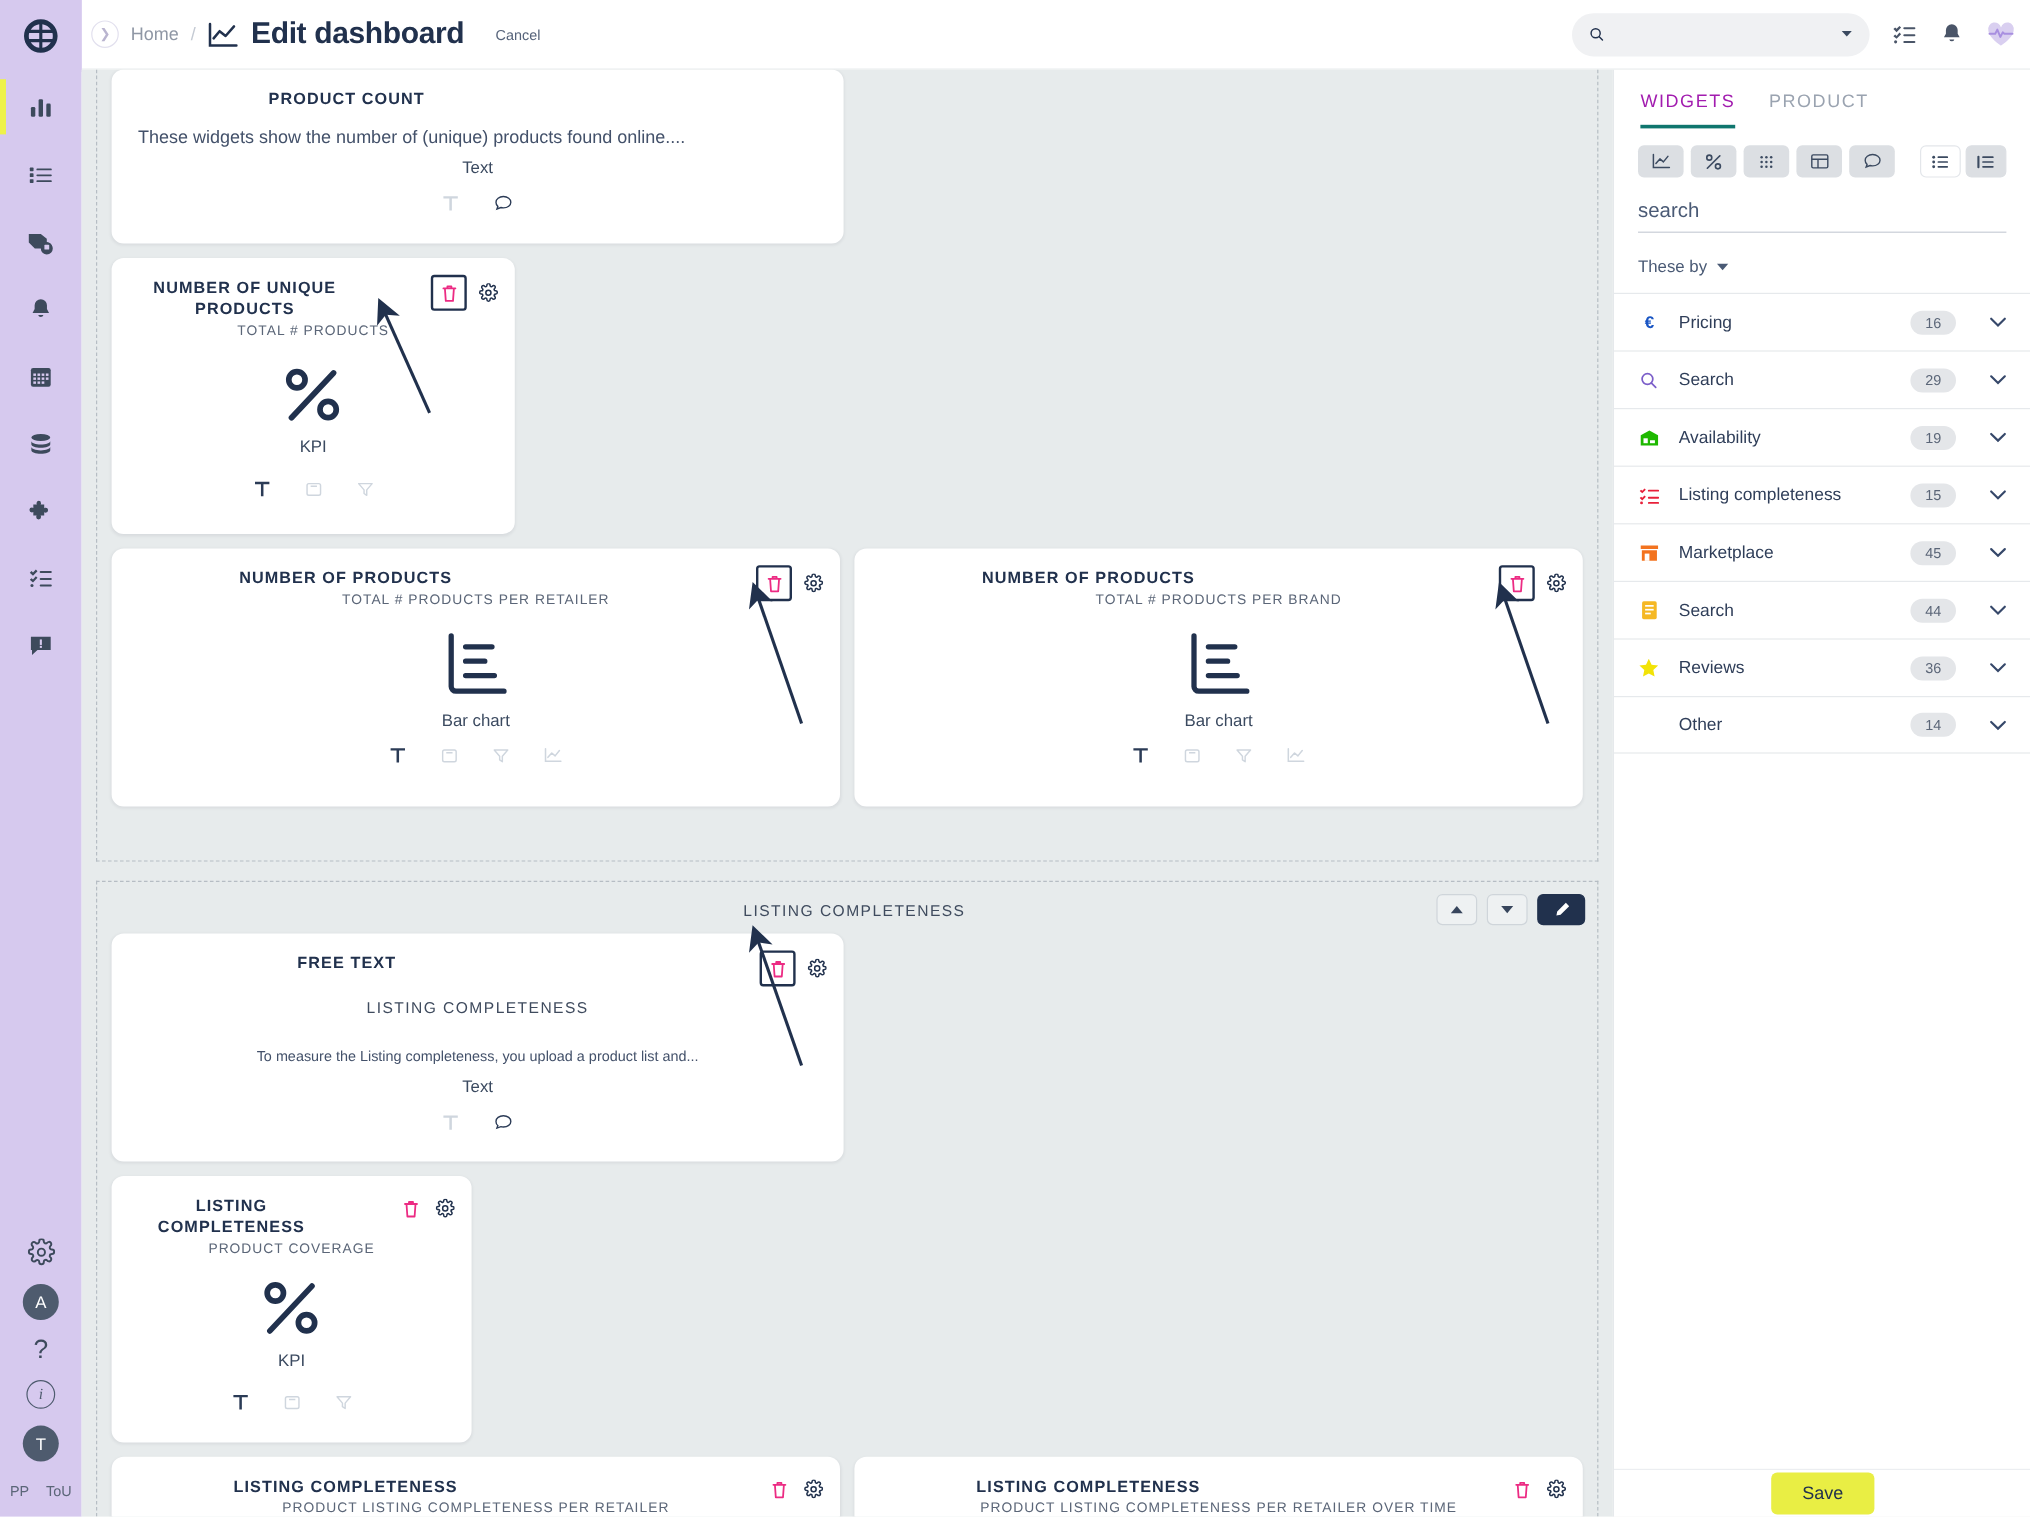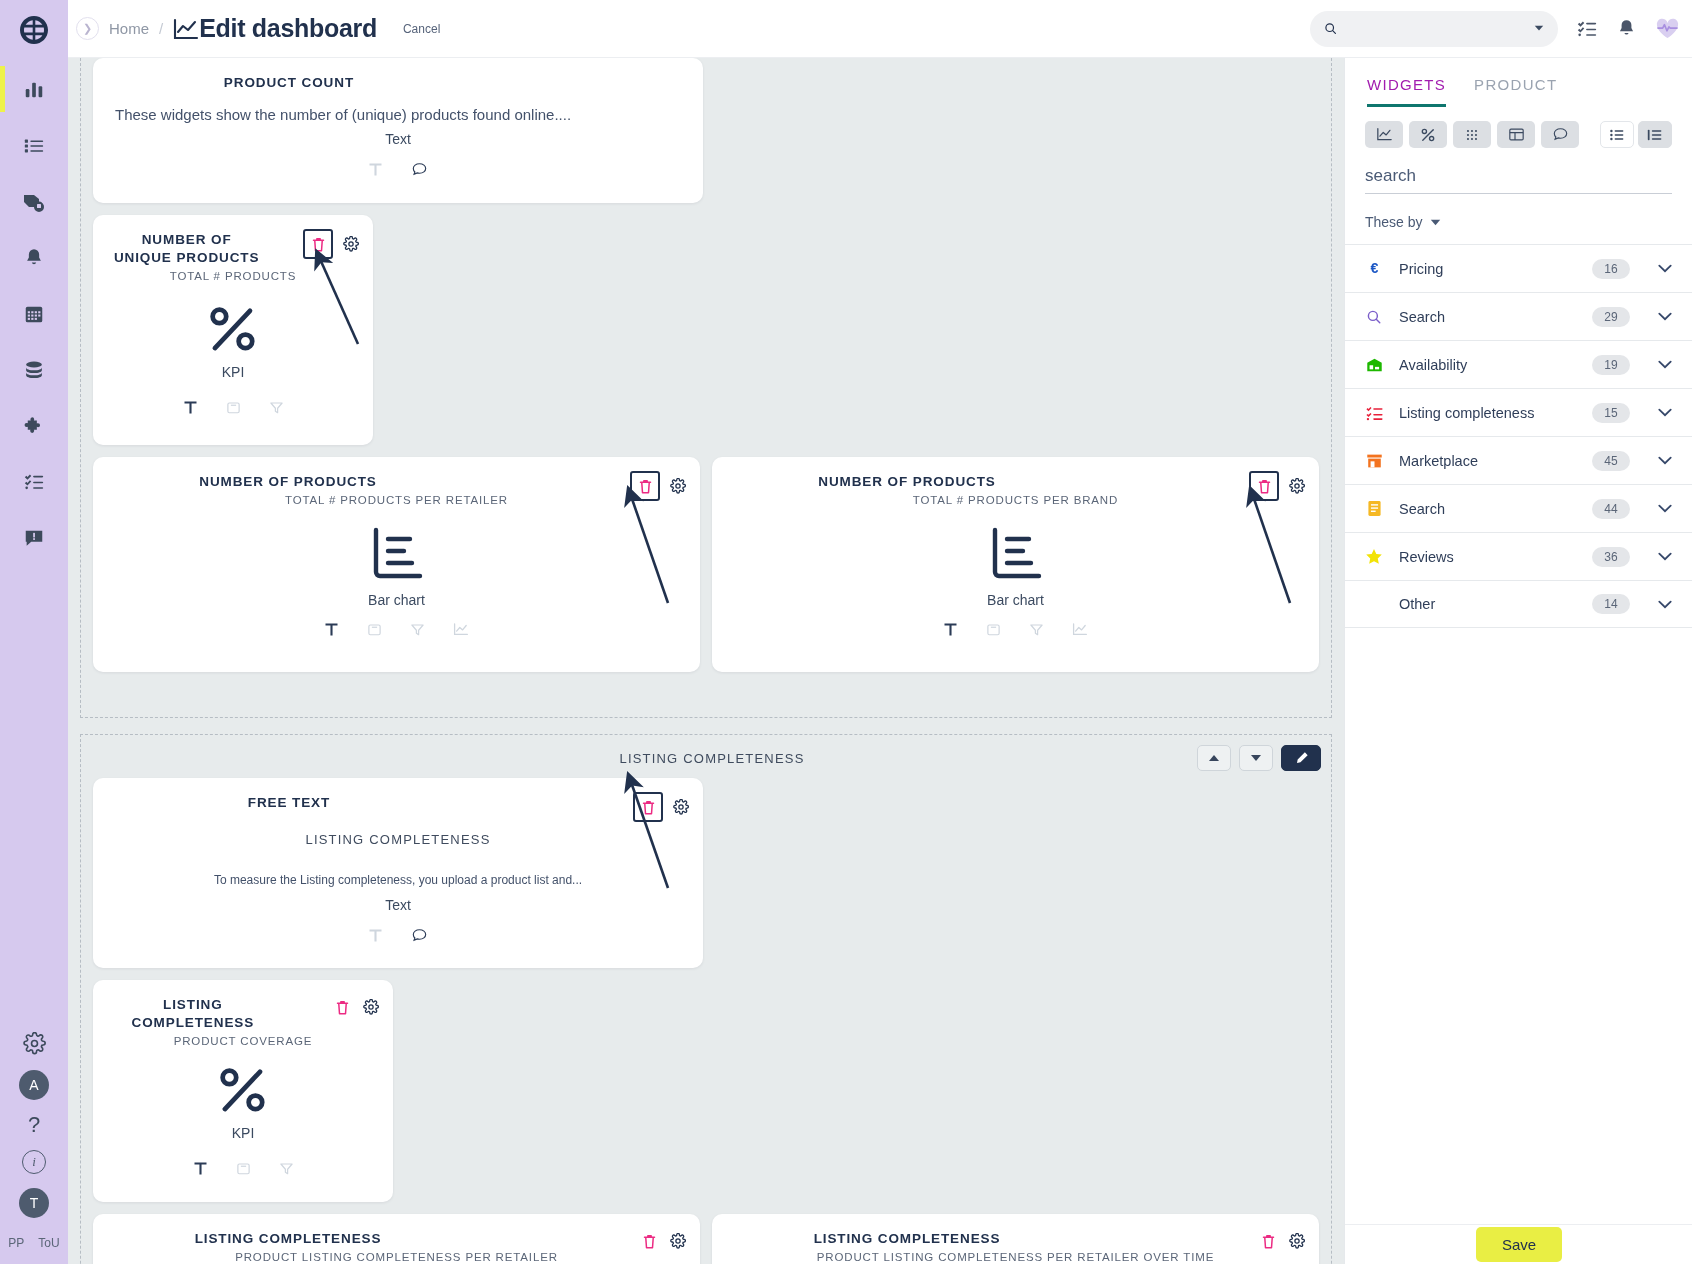--- a/index.html
+++ b/index.html
@@ -57,21 +57,21 @@
     height: 58px; background: #ffffff; display: flex; align-items: center;
     padding: 0 12px 0 0; border-bottom: 1px solid #eceef1; flex: 0 0 58px;
   }
   .crumb-chev {
     width: 23px; height: 23px; border-radius: 50%; border: 1.5px solid #e2e0ee;
     display: flex; align-items: center; justify-content: center; color: #b9b4cf; margin: 0 10px 0 8px;
     font-size: 11px;
   }
   .crumb-home { font-size: 15px; color: #8f97a5; cursor: pointer; }
   .crumb-sep { font-size: 15px; color: #c4cad3; margin: 0 10px; }
-  .title-wrap { display: flex; align-items: center; }
+  .title-wrap { display: flex; align-items: center; gap: 10px; }
   .page-title { font-size: 25px; font-weight: bold; color: #21314d; letter-spacing: -0.3px; }
   .cancel-link { font-size: 12px; color: #56637a; margin-left: 26px; cursor: pointer; }
   .topbar-right { margin-left: auto; display: flex; align-items: center; gap: 18px; }
   .searchbox {
     width: 248px; height: 36px; background: #f0f1f3; border-radius: 18px;
     display: flex; align-items: center; padding: 0 14px; gap: 8px; cursor: text;
   }
   .searchbox input {
     border: none; outline: none; background: transparent; flex: 1;
     font-family: "Liberation Sans", sans-serif; font-size: 14px; color: #33415c;
@@ -369,21 +369,21 @@
                       <svg width="17" height="17" viewBox="0 0 22 22" fill="none" stroke="currentColor" stroke-width="1.5">
                         <path d="M11 3.6c4.6 0 8 2.7 8 6.1s-3.4 6.1-8 6.1c-1 0-2-.1-2.8-.4L4 17l1-2.8C3.7 13.1 3 11.6 3 9.7c0-3.4 3.4-6.1 8-6.1z"></path>
                       </svg>
                     </span>
                 </div>
               </div>
             </div>
           </div>
 
           <div class="row">
-            <div class="card" style="width:280px;height:230px;">
+            <div class="card" style="width:336px;height:230px;">
               <div class="card-hd">
                 <div class="card-title">NUMBER OF UNIQUE PRODUCTS</div>
                 <div class="card-sub">TOTAL # PRODUCTS</div>
               </div>
               <div class="card-acts">
                 <div class="trash-box">
                   <svg width="15" height="17" viewBox="0 0 18 20" fill="none" stroke="#ec2b83" stroke-width="1.8">
                       <path d="M3 5h12M7 5V3h4v2M4.5 5l.9 12.5h7.2L13.5 5" stroke-linecap="round" stroke-linejoin="round"></path>
                     </svg>
                 </div>

